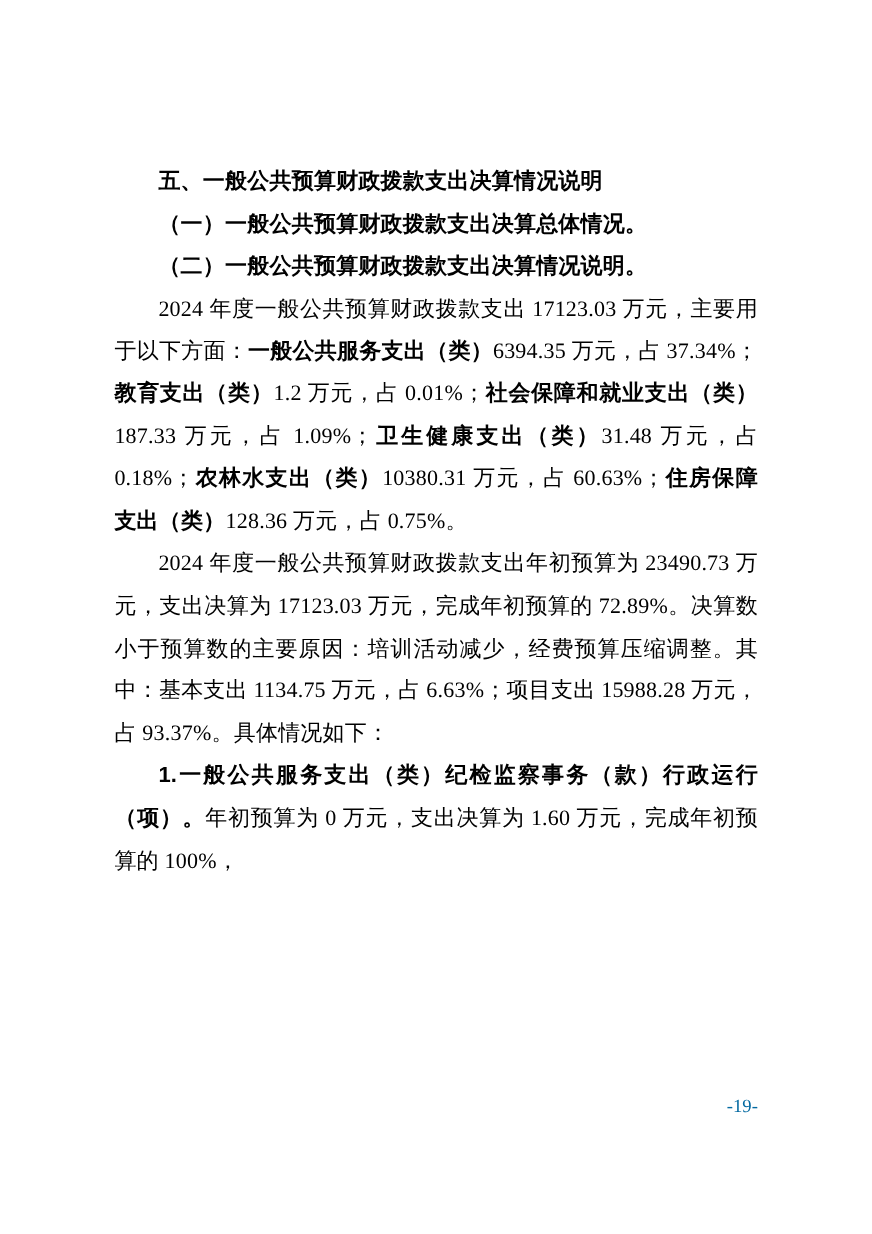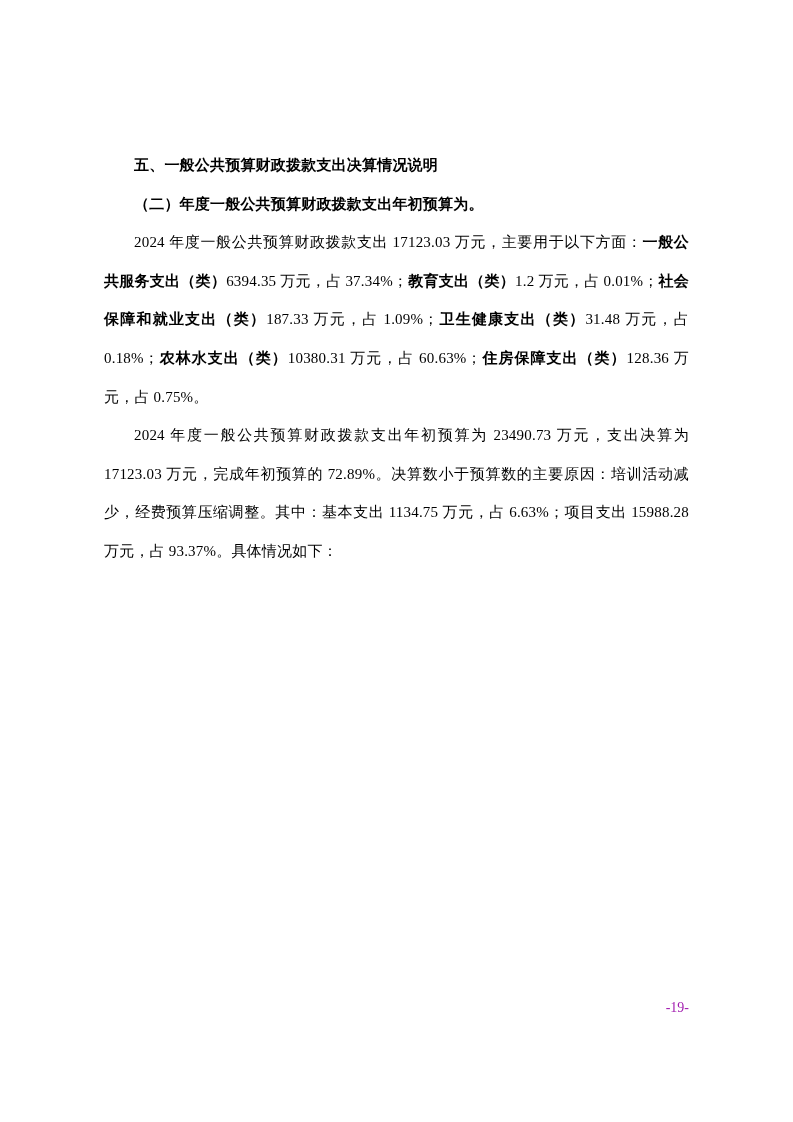--- a/index.html
+++ b/index.html
@@ -22,21 +22,21 @@
   }
   .doc {
     position: absolute;
     top: 146px;
     left: 104px;
     width: 585px;
   }
   .para {
     margin: 0;
     padding: 0;
-    font-size: 15px;
+    font-size: 20px;
     line-height: 38.6px;
     text-indent: 2em;
     text-align: justify;
     text-justify: inter-ideograph;
     word-break: break-word;
     letter-spacing: 0.2px;
   }
   .para.heading {
     font-family: "Liberation Sans", "DejaVu Sans", sans-serif;
     font-weight: 700;
@@ -46,29 +46,31 @@
     font-weight: 400;
   }
   .run.b {
     font-weight: 700;
     font-family: "Liberation Sans", "DejaVu Sans", sans-serif;
   }
   .page-number {
     position: absolute;
     right: 104px;
     bottom: 106px;
-    font-size: 14px;
+    font-size: 17px;
     font-family: "Liberation Serif", "DejaVu Serif", serif;
-    color: #a21caf;
+    color: #0369a1;
   }
 </style>
 </head>
 <body>
 
 <div class="page">
   <div class="doc" id="doc">
       <p class="para heading"><span class="run b">五、一般公共预算财政拨款支出决算情况说明</span></p>
-      <p class="para heading"><span class="run b">（二）年度一般公共预算财政拨款支出年初预算为。</span></p>
+      <p class="para heading"><span class="run b">（一）一般公共预算财政拨款支出决算总体情况。</span></p>
+      <p class="para heading"><span class="run b">（二）一般公共预算财政拨款支出决算情况说明。</span></p>
       <p class="para body"><span class="run">2024 年度一般公共预算财政拨款支出 17123.03 万元，主要用于以下方面：</span><span class="run b">一般公共服务支出（类）</span><span class="run">6394.35 万元，占 37.34%；</span><span class="run b">教育支出（类）</span><span class="run">1.2 万元，占 0.01%；</span><span class="run b">社会保障和就业支出（类）</span><span class="run">187.33 万元，占 1.09%；</span><span class="run b">卫生健康支出（类）</span><span class="run">31.48 万元，占 0.18%；</span><span class="run b">农林水支出（类）</span><span class="run">10380.31 万元，占 60.63%；</span><span class="run b">住房保障支出（类）</span><span class="run">128.36 万元，占 0.75%。</span></p>
       <p class="para body"><span class="run">2024 年度一般公共预算财政拨款支出年初预算为 23490.73 万元，支出决算为 17123.03 万元，完成年初预算的 72.89%。决算数小于预算数的主要原因：培训活动减少，经费预算压缩调整。其中：基本支出 1134.75 万元，占 6.63%；项目支出 15988.28 万元，占 93.37%。具体情况如下：</span></p>
+      <p class="para body"><span class="run b">1.一般公共服务支出（类）纪检监察事务（款）行政运行（项）。</span><span class="run">年初预算为 0 万元，支出决算为 1.60 万元，完成年初预算的 100%，</span></p>
     </div>
   <div class="page-number">-19-</div>
 </div>
 
 </body></html>

